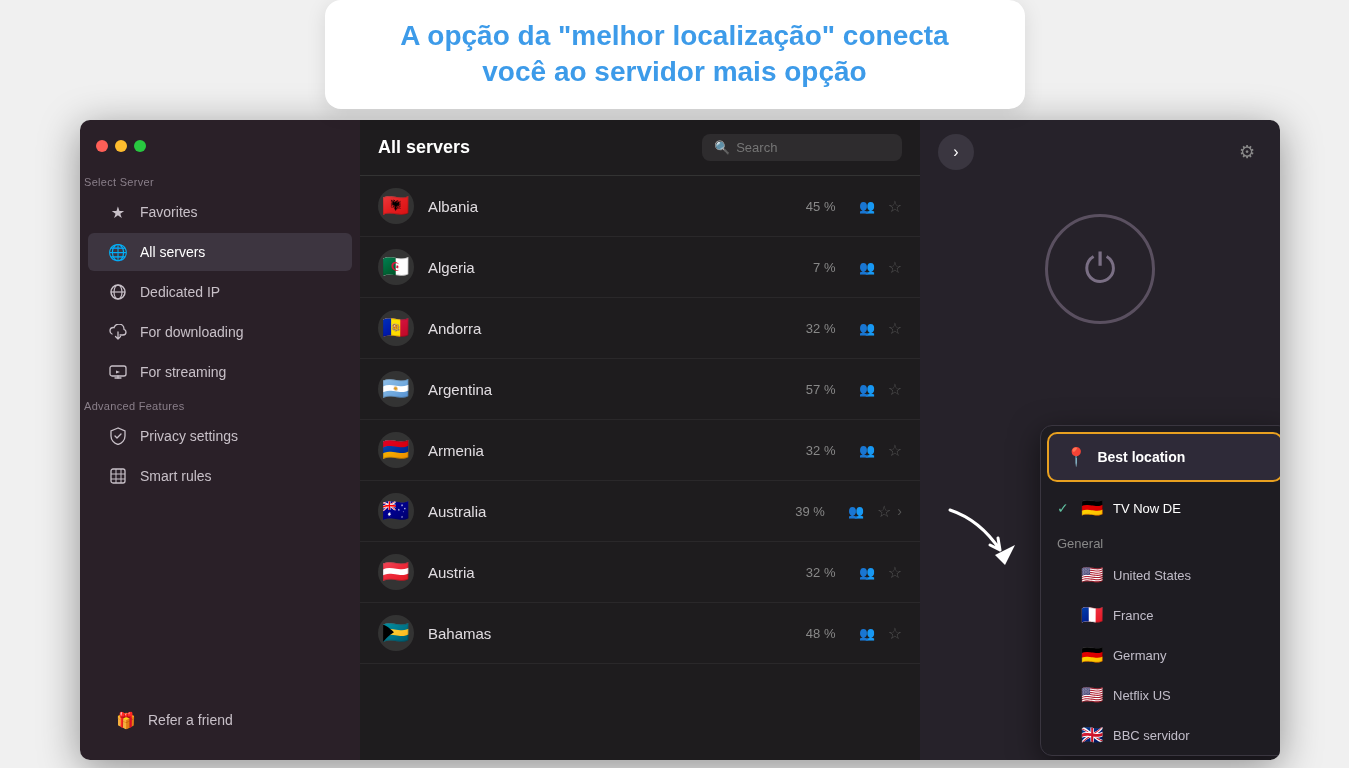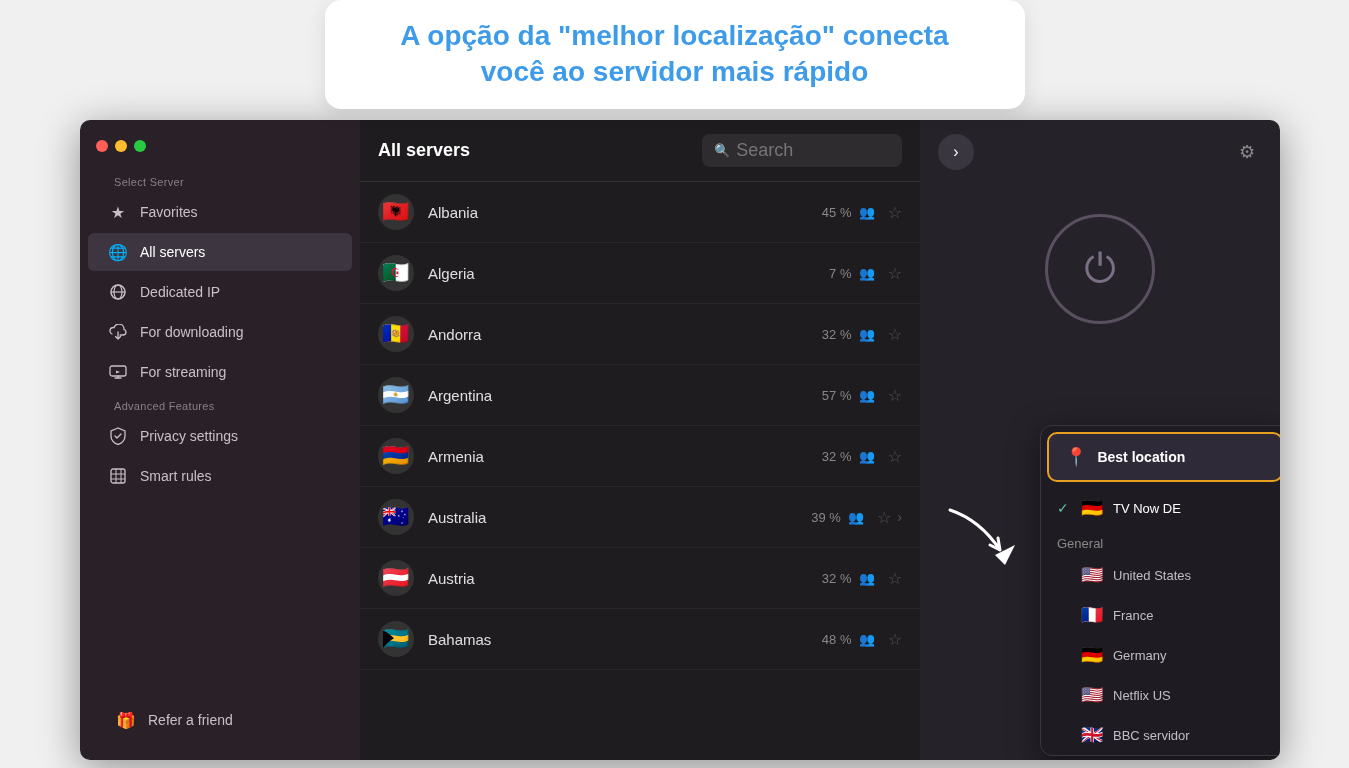--- a/index.html
+++ b/index.html
@@ -65,21 +65,20 @@
     }
     .tl-red { background: #ff5f57; }
     .tl-yellow { background: #febc2e; }
     .tl-green { background: #28c840; }
 
     .sidebar-section-label {
       color: #8a7f8a;
       font-size: 11px;
       padding: 8px 4px 4px;
       letter-spacing: 0.3px;
-      margin-left: 30px;
     }
     .sidebar-item {
       display: flex;
       align-items: center;
       gap: 12px;
       padding: 9px 20px;
       color: #c8c0c8;
       font-size: 14px;
       cursor: pointer;
       border-radius: 6px;
@@ -130,21 +129,21 @@
       border-radius: 8px;
       padding: 6px 12px;
       gap: 6px;
       width: 200px;
     }
     .search-box input {
       background: transparent;
       border: none;
       outline: none;
       color: #888;
-      font-size: 18px;
+      font-size: 13px;
       width: 100%;
     }
     .search-icon-inner {
       color: #888;
       font-size: 13px;
     }
 
     .server-list-body {
       overflow-y: auto;
       flex: 1;
@@ -174,21 +173,21 @@
       background: #333;
     }
     .country-name {
       color: #e0dce0;
       font-size: 15px;
       flex: 1;
     }
     .server-load {
       color: #888;
       font-size: 13px;
-      margin-right: 8px;
+      margin-right: 24px;
     }
     .server-users-icon {
       color: #888;
       font-size: 13px;
       margin-right: 12px;
     }
     .server-star {
       color: #555;
       font-size: 16px;
     }
@@ -318,21 +317,21 @@
       width: 120px;
       height: 80px;
     }
   </style>
 </head>
 <body>
 
 <div class="tooltip-banner">
   <h2>
     <span>A opção da "melhor localização" conecta</span><br>
-    <span>você ao servidor mais rápido</span>
+    <span>você ao servidor mais opção</span>
   </h2>
 </div>
 
 <div class="app-window">
 
   <div class="sidebar">
     <div class="sidebar-traffic-lights">
       <div class="traffic-light tl-red"></div>
       <div class="traffic-light tl-yellow"></div>
       <div class="traffic-light tl-green"></div>

